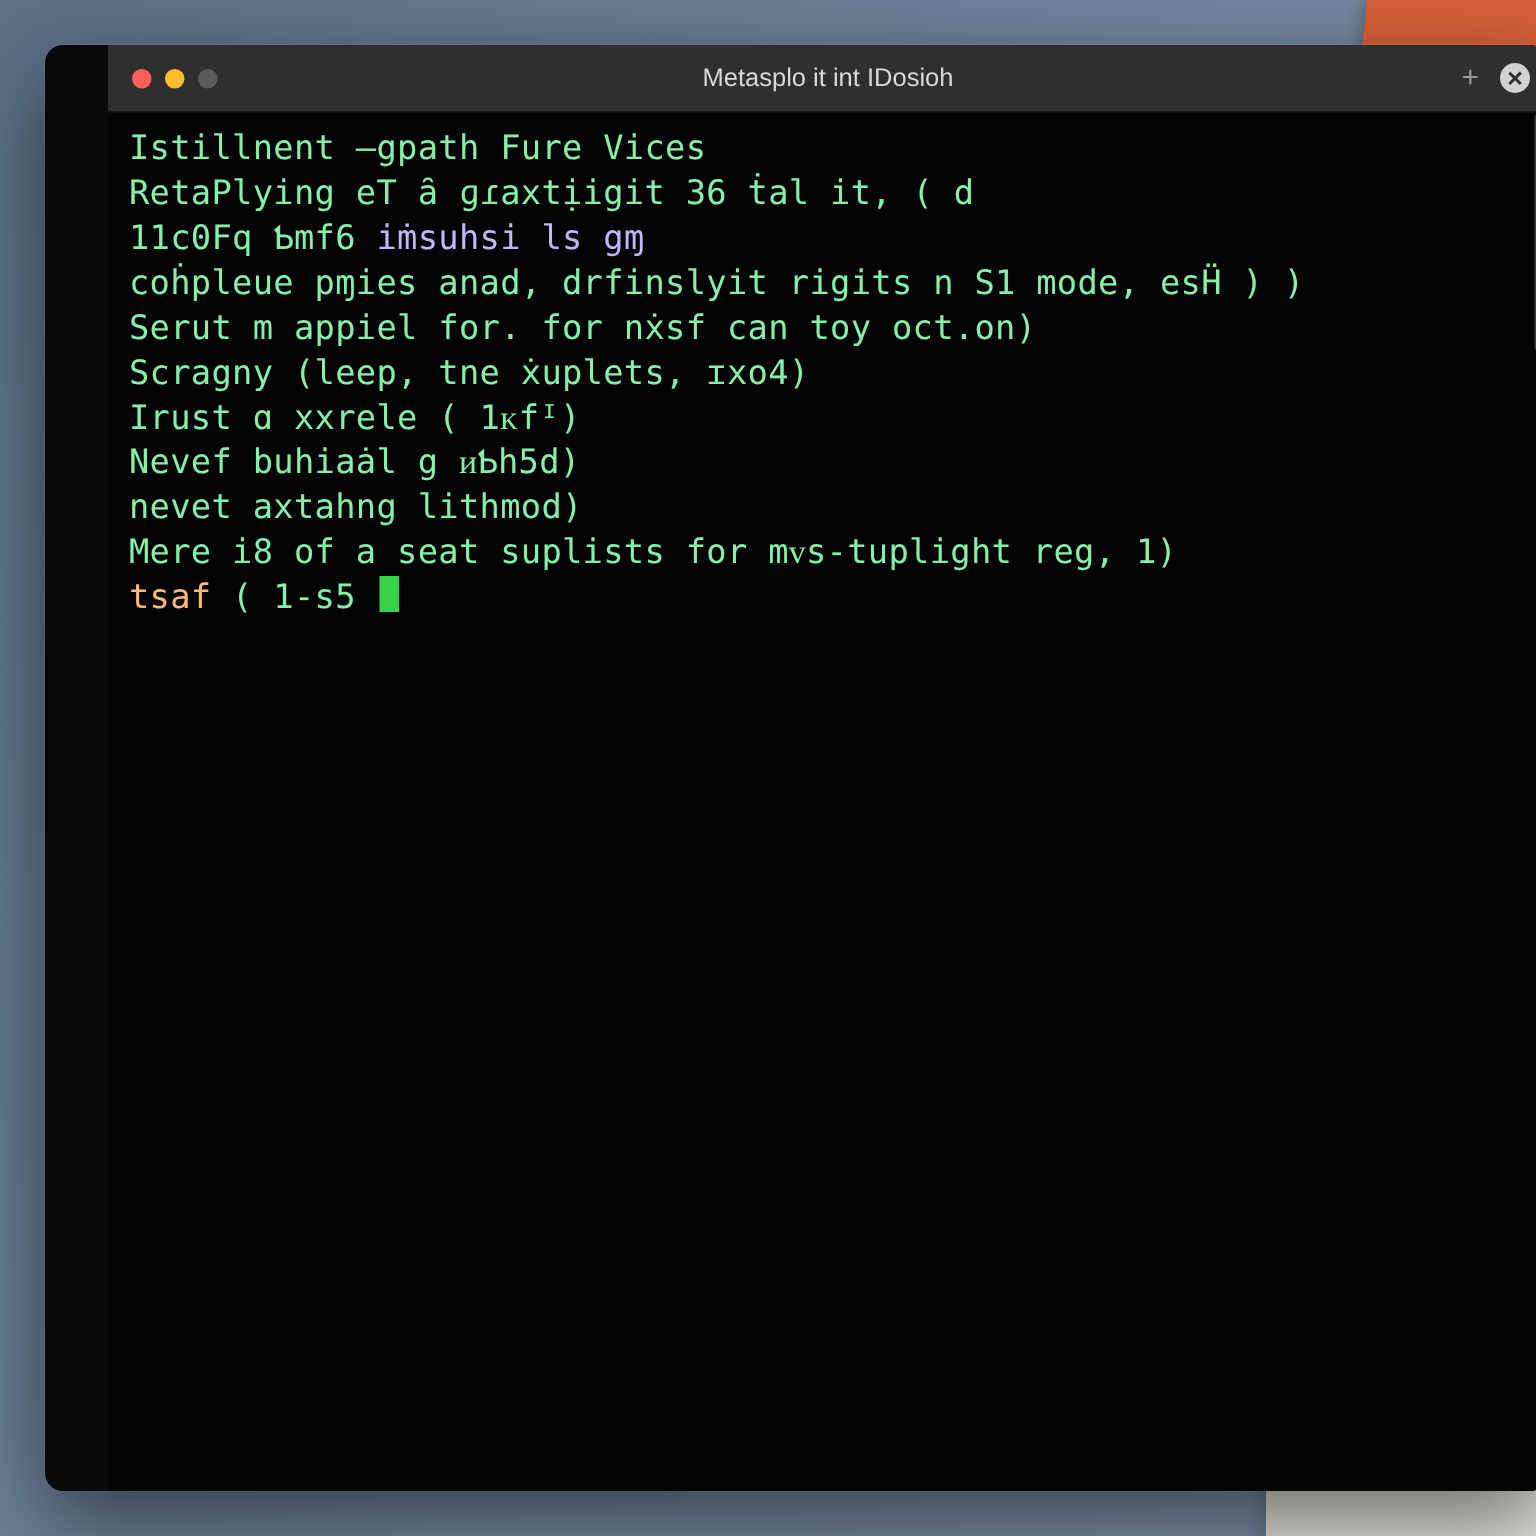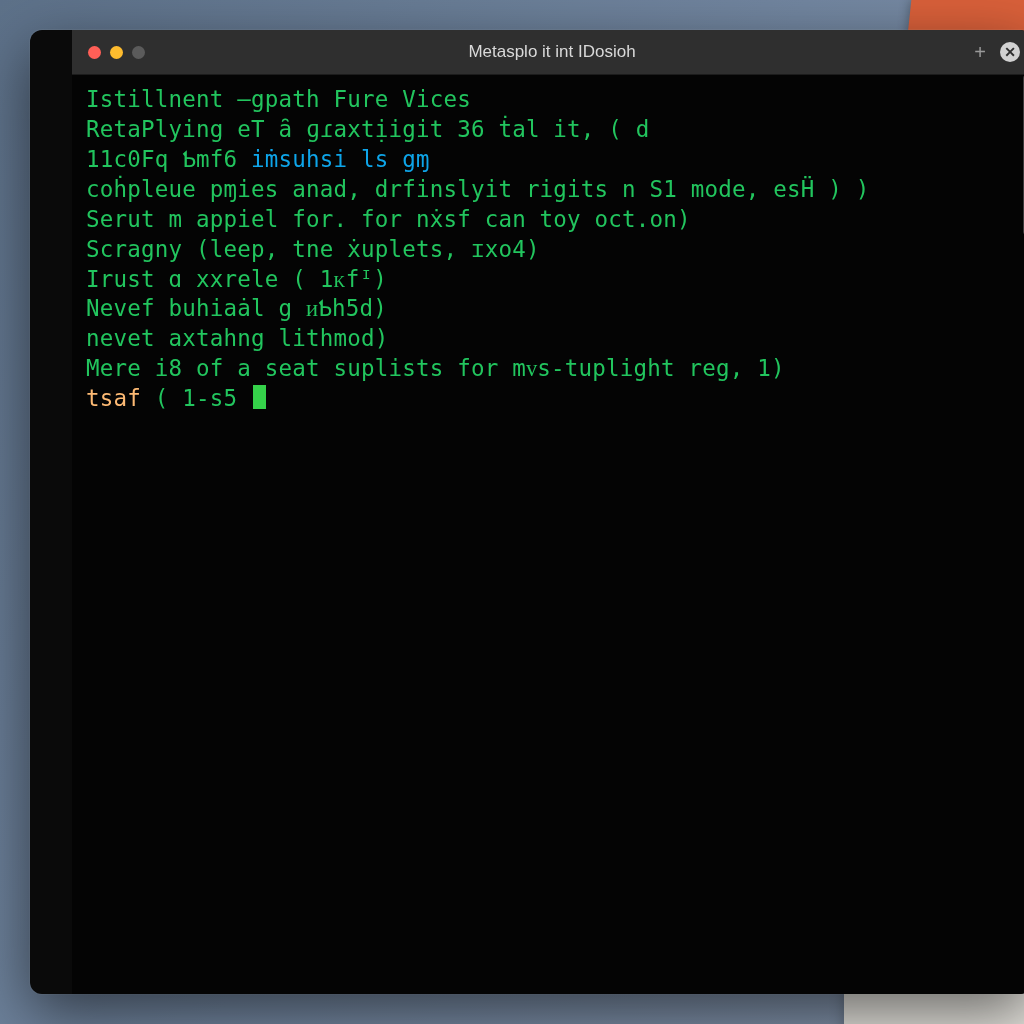--- a/index.html
+++ b/index.html
@@ -137,23 +137,23 @@
 
   .term-content {
     font-family: "Menlo", "Consolas", "DejaVu Sans Mono", monospace;
     font-size: 22.5px;
     line-height: 1.33;
     color: #e8e8e8;
     white-space: pre;
     letter-spacing: 0.2px;
   }
 
-  .g  { color: #0ea5e9; } 
+  .g  { color: #c4b5fd; } 
   .mg { color: #fdba74; } 
-  .wt { color: #22c55e; }
+  .wt { color: #86efac; }
 
   .cursor {
     display: inline-block;
     width: 13px;
     height: 24px;
     background: #35d24a;
     vertical-align: -3px;
     margin-left: 2px;
   }
 

